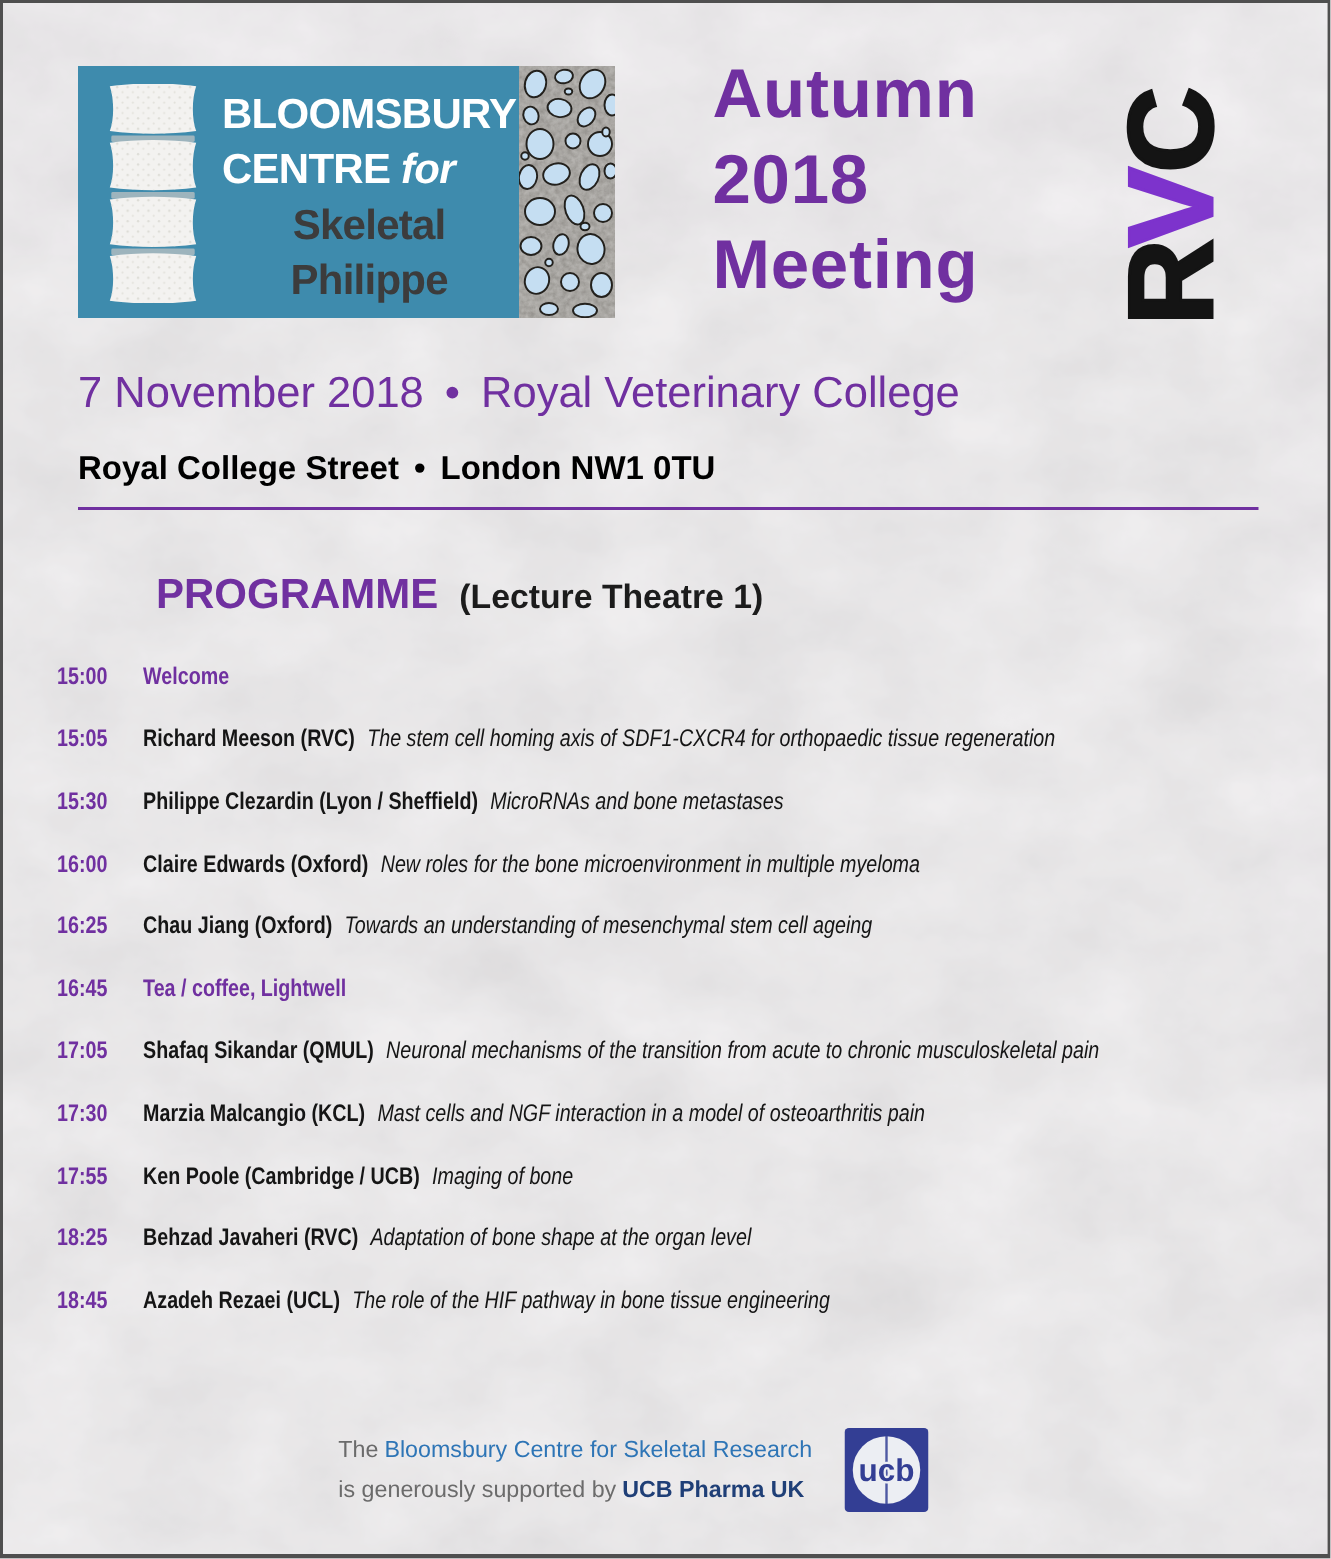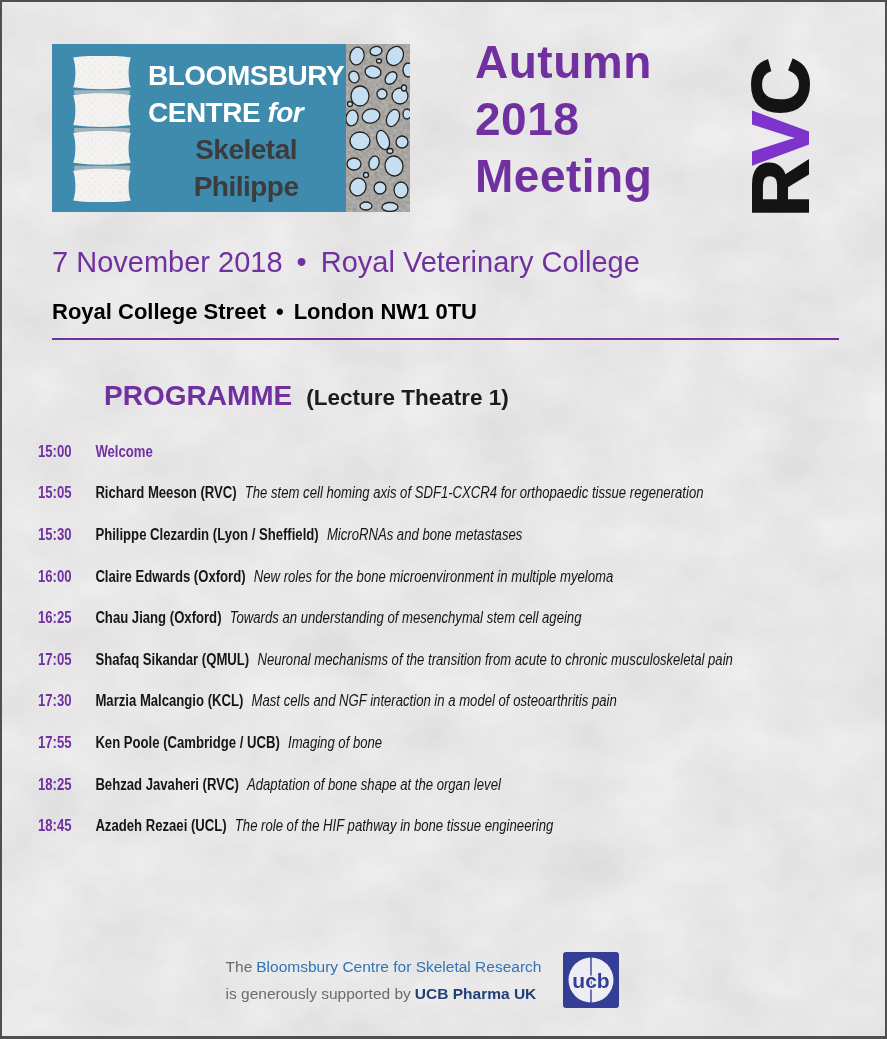--- a/index.html
+++ b/index.html
@@ -220,20 +220,25 @@
         <span class="p-time">16:00</span><span class="p-speaker">Claire Edwards (Oxford)</span><span class="p-title">New roles for the bone microenvironment in multiple myeloma</span>
       </div>
     </div>
 
     <div class="prow">
       <div class="prow-inner">
         <span class="p-time">16:25</span><span class="p-speaker">Chau Jiang (Oxford)</span><span class="p-title">Towards an understanding of mesenchymal stem cell ageing</span>
       </div>
     </div>
 
+    <div class="prow">
+      <div class="prow-inner">
+        <span class="p-time">16:45</span><span class="p-label">Tea / coffee, Lightwell</span>
+      </div>
+    </div>
 
     <div class="prow">
       <div class="prow-inner">
         <span class="p-time">17:05</span><span class="p-speaker">Shafaq Sikandar (QMUL)</span><span class="p-title">Neuronal mechanisms of the transition from acute to chronic musculoskeletal pain</span>
       </div>
     </div>
 
     <div class="prow">
       <div class="prow-inner">
         <span class="p-time">17:30</span><span class="p-speaker">Marzia Malcangio (KCL)</span><span class="p-title">Mast cells and NGF interaction in a model of osteoarthritis pain</span>

